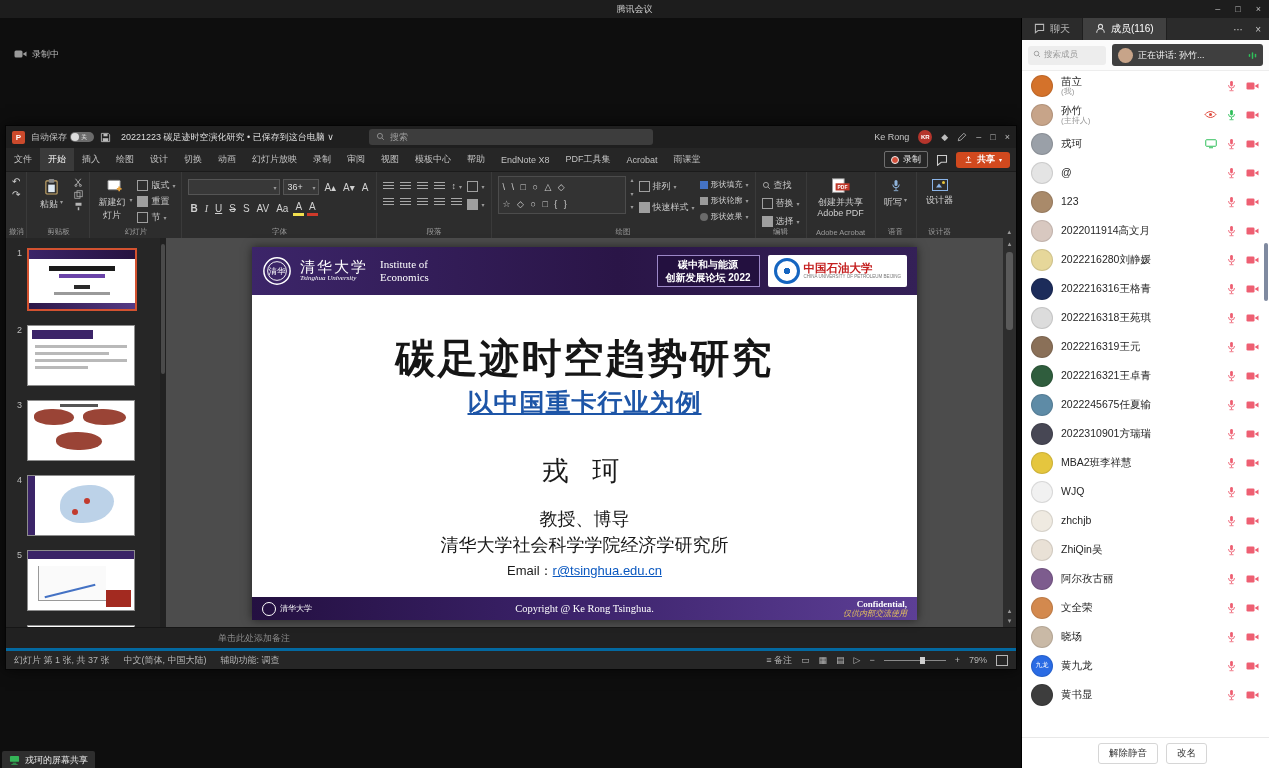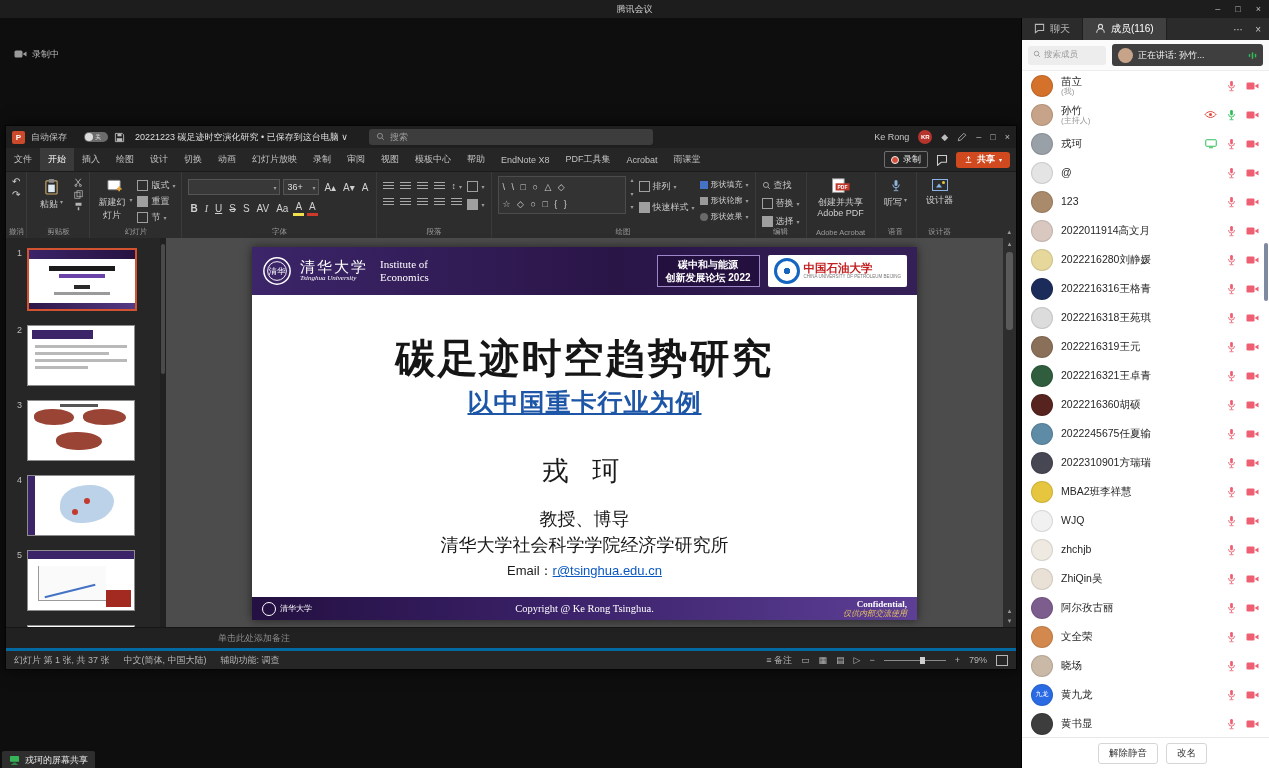--- a/index.html
+++ b/index.html
@@ -11,21 +11,21 @@
   .topbar-title{font-size:9px;color:#cfcfcf}
   .topbar-controls{position:absolute;right:8px;top:0;height:18px;display:flex;align-items:center;gap:15px;color:#bdbdbd;font-size:9px}
 
   
   .recording{position:absolute;left:14px;top:48px;display:flex;align-items:center;gap:5px;color:#b9b9b9;font-size:9px}
 
   
   .ppt{position:absolute;left:5px;top:125px;width:1010px;height:543px;background:#262626;display:flex;flex-direction:column;border:1px solid #050505;box-shadow:0 0 14px rgba(0,0,0,.65);font-size:9px;color:#c9c9c9}
   .ppt-titlebar{height:22px;background:#1f1f1f;display:flex;align-items:center;padding:0 6px;gap:6px;position:relative;flex:none}
   .ppt-app-icon{width:13px;height:13px;background:#cb4a2c;border-radius:2px;color:#fff;font-size:8px;font-weight:bold;display:flex;align-items:center;justify-content:center;flex:none}
-  .autosave{display:flex;align-items:center;gap:17px;color:#c0c0c0}
+  .autosave{display:flex;align-items:center;gap:3px;color:#c0c0c0}
   .toggle{width:24px;height:10px;background:#6b6b6b;border-radius:5px;display:flex;align-items:center}
   .toggle .knob{width:8px;height:8px;border-radius:50%;background:#dcdcdc;margin-left:1px}
   .toggle .tg-label{font-size:6px;color:#eee;margin-left:2px}
   .ppt-doc-title{color:#dedede;margin-left:4px;white-space:nowrap}
   .ppt-search{position:absolute;left:50%;transform:translateX(-50%);top:3px;width:270px;height:16px;background:#3d3d3d;border-radius:3px;display:flex;align-items:center;gap:5px;padding:0 7px;color:#9d9d9d}
   .ppt-tb-right{position:absolute;right:6px;top:0;height:22px;display:flex;align-items:center;gap:9px}
   .kr-avatar{width:14px;height:14px;border-radius:50%;background:#b5352c;color:#fff;font-size:6px;display:flex;align-items:center;justify-content:center;font-weight:bold}
   .tb-ic{color:#bdbdbd;font-size:9px;display:flex;align-items:center}
 
   
@@ -956,42 +956,20 @@
             </span>
             <span class="mic-ic">
               <svg width="13" height="10" viewBox="0 0 26 18">
                 <rect x="1" y="2" width="16" height="14" rx="2.5" fill="#ee5f72"></rect>
                 <path d="M18 8.5l7-4.5v10l-7-4.5z" fill="#ee5f72"></path>
               </svg>
             </span>
           </span>
         </div>
         <div class="mrow">
-          <span class="mav" style="background:#57231f"></span>
-          <span class="mname-wrap">
-            <span class="mname">2022216360胡硕</span>
-          </span>
-          <span class="mics">
-            <span class="mic-ic">
-              <svg width="11" height="12" viewBox="0 0 24 26">
-                <rect x="9" y="2" width="6" height="12" rx="3" fill="#ee5f72"></rect>
-                <path d="M5.5 11a6.5 6.5 0 0 0 13 0" fill="none" stroke="#ee5f72" stroke-width="2"></path>
-                <rect x="11" y="18" width="2" height="4" fill="#ee5f72"></rect>
-                <rect x="7.5" y="22.5" width="9" height="1.8" fill="#ee5f72"></rect>
-              </svg>
-            </span>
-            <span class="mic-ic">
-              <svg width="13" height="10" viewBox="0 0 26 18">
-                <rect x="1" y="2" width="16" height="14" rx="2.5" fill="#ee5f72"></rect>
-                <path d="M18 8.5l7-4.5v10l-7-4.5z" fill="#ee5f72"></path>
-              </svg>
-            </span>
-          </span>
-        </div>
-        <div class="mrow">
           <span class="mav" style="background:#5e8ba6"></span>
           <span class="mname-wrap">
             <span class="mname">2022245675任夏输</span>
           </span>
           <span class="mics">
             <span class="mic-ic">
               <svg width="11" height="12" viewBox="0 0 24 26">
                 <rect x="9" y="2" width="6" height="12" rx="3" fill="#ee5f72"></rect>
                 <path d="M5.5 11a6.5 6.5 0 0 0 13 0" fill="none" stroke="#ee5f72" stroke-width="2"></path>
                 <rect x="11" y="18" width="2" height="4" fill="#ee5f72"></rect>

